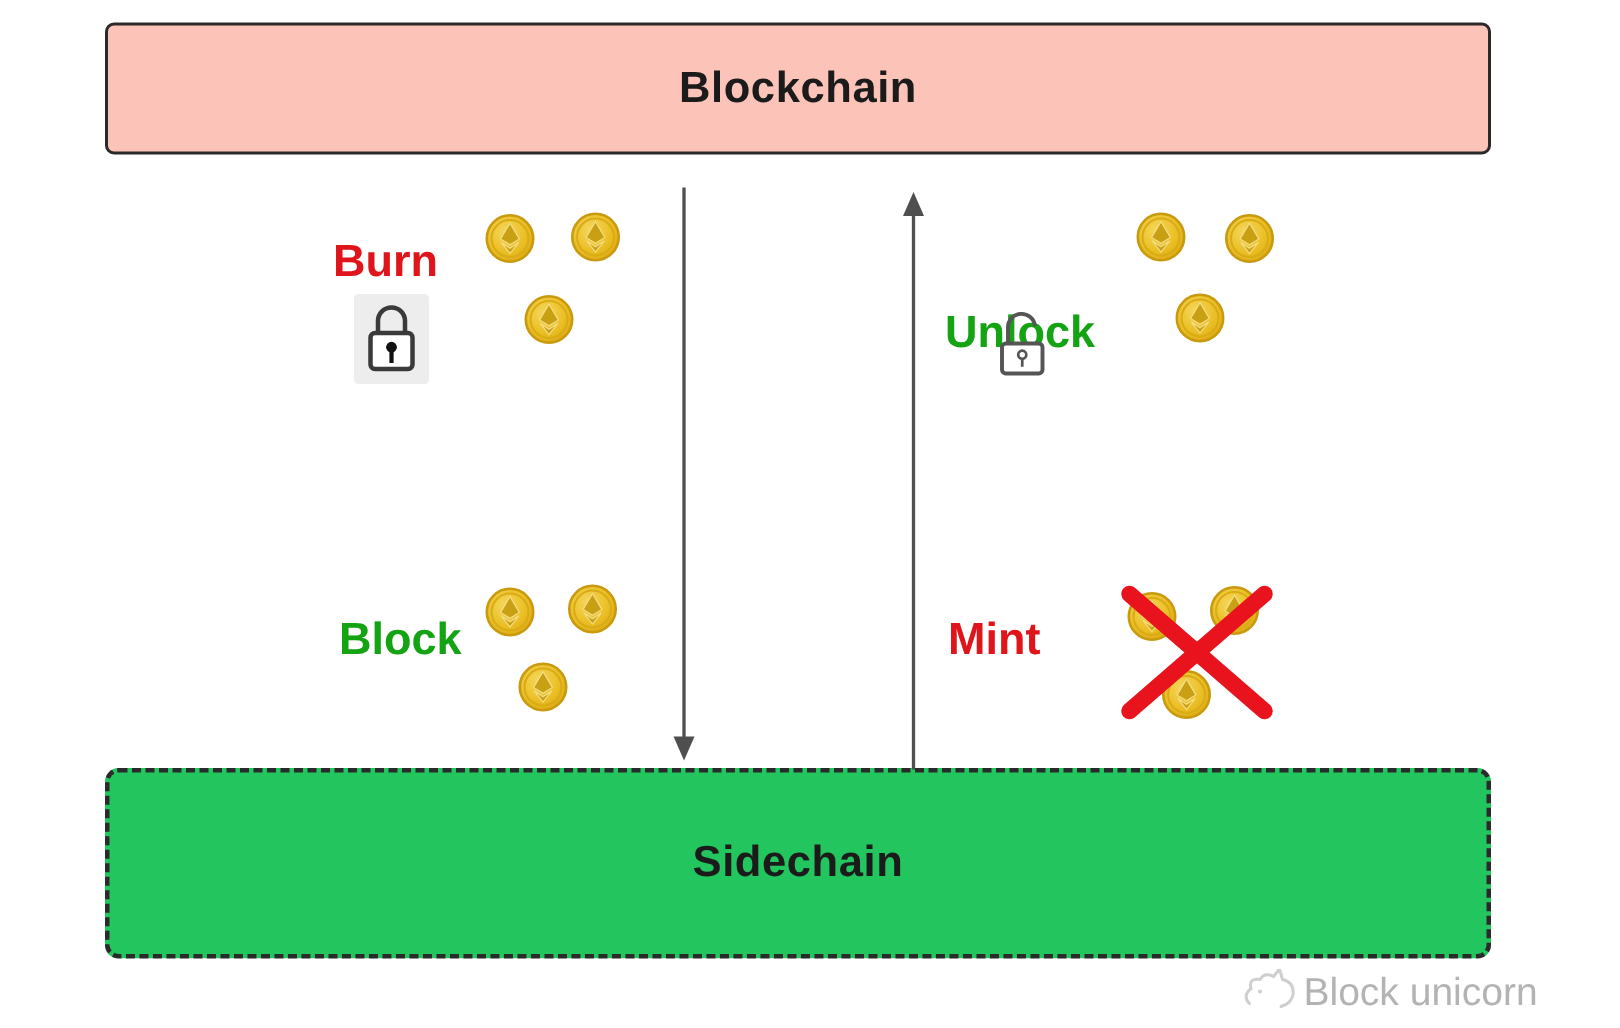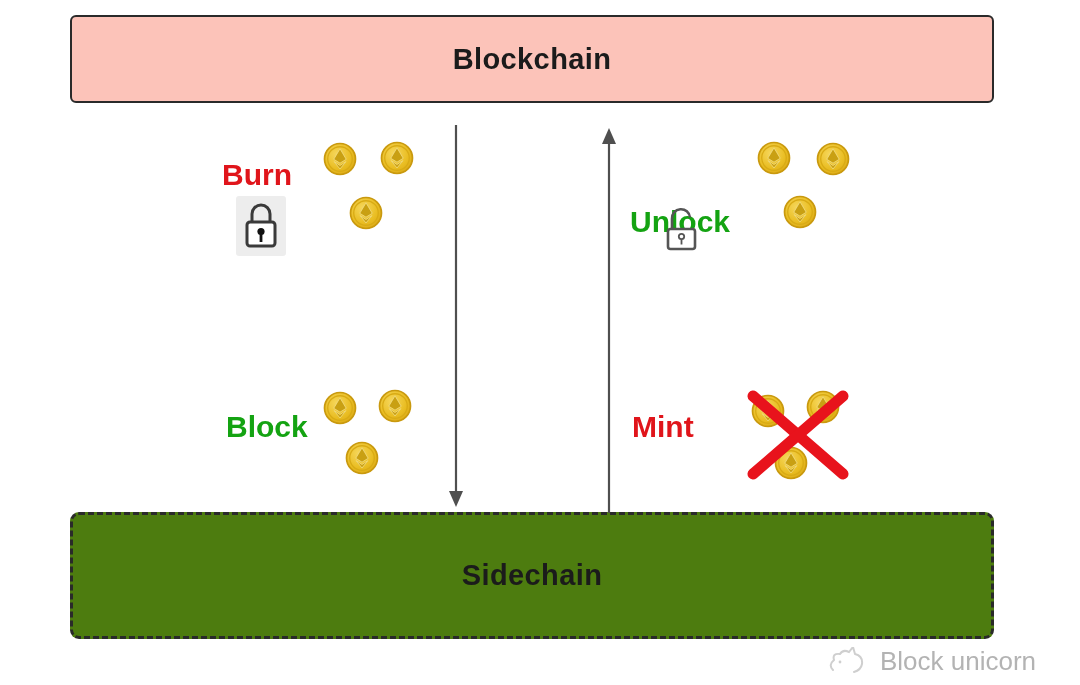--- a/index.html
+++ b/index.html
@@ -10,37 +10,37 @@
 
   .chain-box { position:absolute; display:flex; align-items:center; justify-content:center; }
   .blockchain-box {
     left:70px; top:15px; width:924px; height:88px;
     background:var(--blockchain-fill,#fcc3b9);
     border:2px solid var(--box-border,#2a2a2a);
     border-radius:6px;
   }
   .sidechain-box {
     left:70px; top:512px; width:924px; height:127px;
-    background:#4d7c0f;
+    background:#22c55e;
     border:3px dashed var(--box-border,#2a2a2a);
     border-radius:9px;
   }
   .box-label { font-size:29px; font-weight:bold; color:#1b1b1b; letter-spacing:.4px; }
 
   .action-label { position:absolute; font-size:30px; font-weight:bold; line-height:1; }
   .action-label.red   { color:var(--action-red,#e0151b); }
   .action-label.green { color:var(--action-green,#14a312); }
 
   .arrow { position:absolute; overflow:visible; }
   .arrow line    { stroke:var(--arrow-gray,#4f4f4f); stroke-width:2.2; }
   .arrow polygon { fill:var(--arrow-gray,#4f4f4f); }
 
   .coin { position:absolute; width:34px; height:34px; }
 
-  .watermark { position:absolute; left:826px; top:646px; display:flex; align-items:flex-end; gap:14px; }
+  .watermark { position:absolute; left:826px; top:646px; display:flex; align-items:flex-start; gap:3px; }
   .watermark-text { font-size:26px; color:var(--watermark-gray,#b3b3b3); }
 </style>
 </head>
 <body>
 
 <div class="canvas">
 
   <svg width="0" height="0" style="position:absolute" aria-hidden="true">
     <defs>
       <radialGradient id="coinGrad" cx="40%" cy="35%" r="78%">

